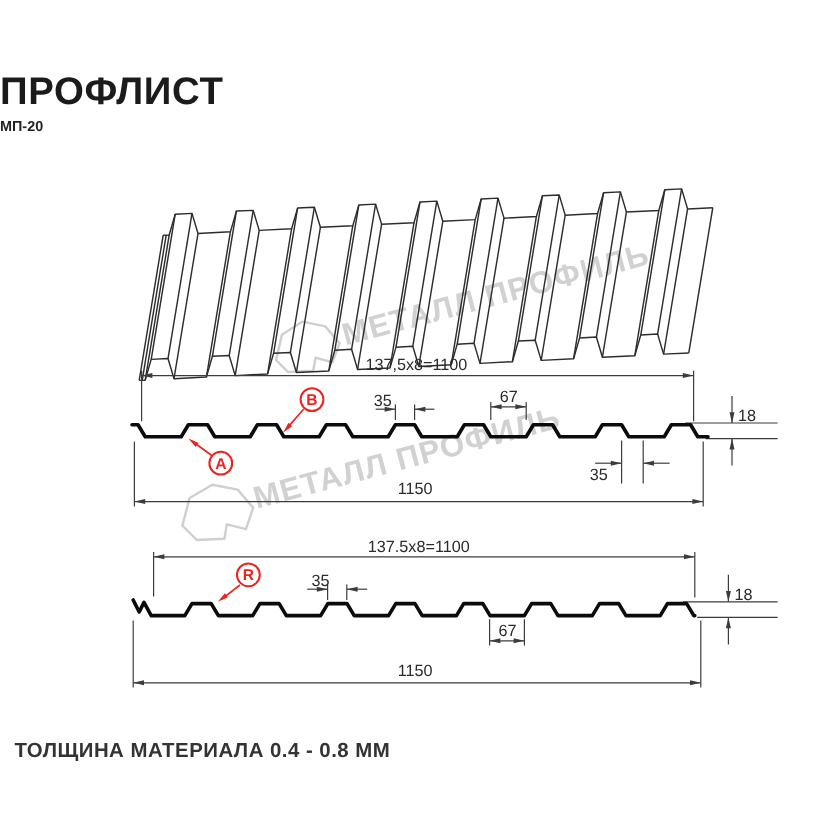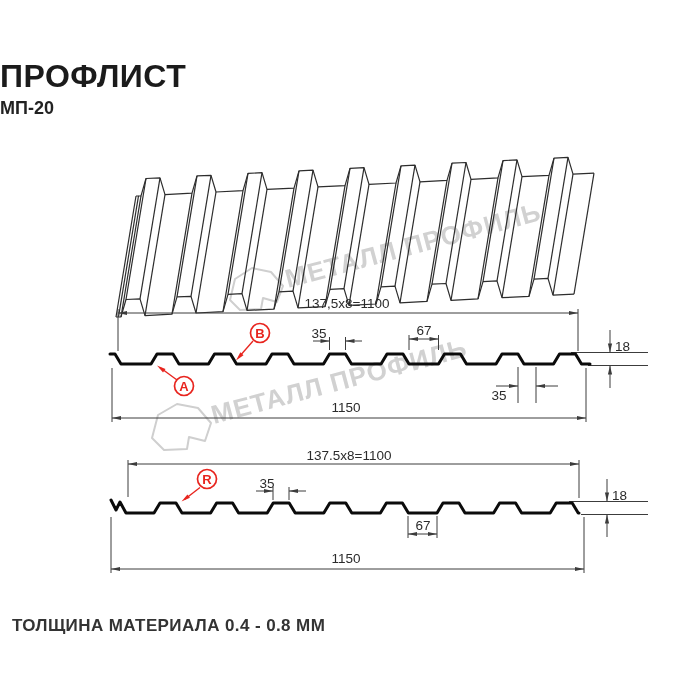--- a/index.html
+++ b/index.html
@@ -1,20 +1,20 @@
 <!DOCTYPE html>
 <html><head>
 <meta charset="utf-8">
 <style>
   html,body{margin:0;padding:0;background:#fff;}
   #page{position:relative;width:700px;height:700px;background:#fff;overflow:hidden;
         font-family:"Liberation Sans",sans-serif;}
   .abs{position:absolute;left:0;width:100%;text-align:left;}
   #title{top:60px;font-size:32px;font-weight:800;letter-spacing:.5px;color:#1b1b1b;line-height:1;}
-  #subtitle{top:99px;font-size:18px;font-weight:700;color:#222;line-height:1;}
+  #subtitle{top:99px;font-size:12px;font-weight:700;color:#222;line-height:1;}
   #footer{top:617px;font-size:17px;font-weight:600;letter-spacing:.4px;color:#333;line-height:1;padding-left:12px;}
   svg#scene{position:absolute;left:0;top:0;}
   text.dimtxt{font-size:13.5px;fill:#2b2b2b;font-family:"Liberation Sans",sans-serif;}
   text.redtxt{font-size:13px;fill:#e8251f;font-weight:600;font-family:"Liberation Sans",sans-serif;}
   text.wm{font-size:26px;font-weight:700;fill:#d1d1d1;letter-spacing:1px;font-family:"Liberation Sans",sans-serif;}
   .wmlogo{stroke:#cfcfcf;stroke-width:2;fill:none;stroke-linejoin:round;}
   .dims line{stroke:#3c3c3c;stroke-width:1;}
   .dims polygon{fill:#3c3c3c;stroke:none;}
   .redg line{stroke:#e8251f;stroke-width:1.4;}
   .redg polygon{fill:#e8251f;stroke:none;}

